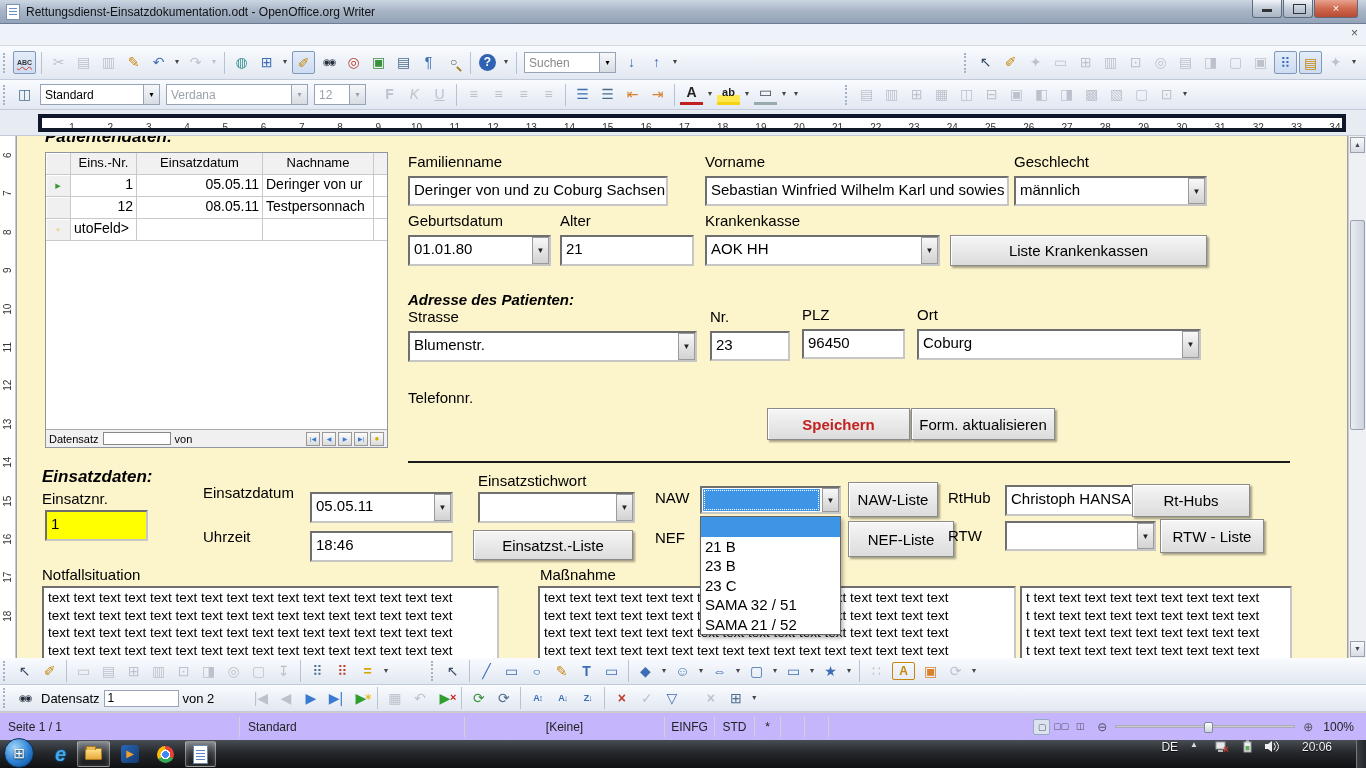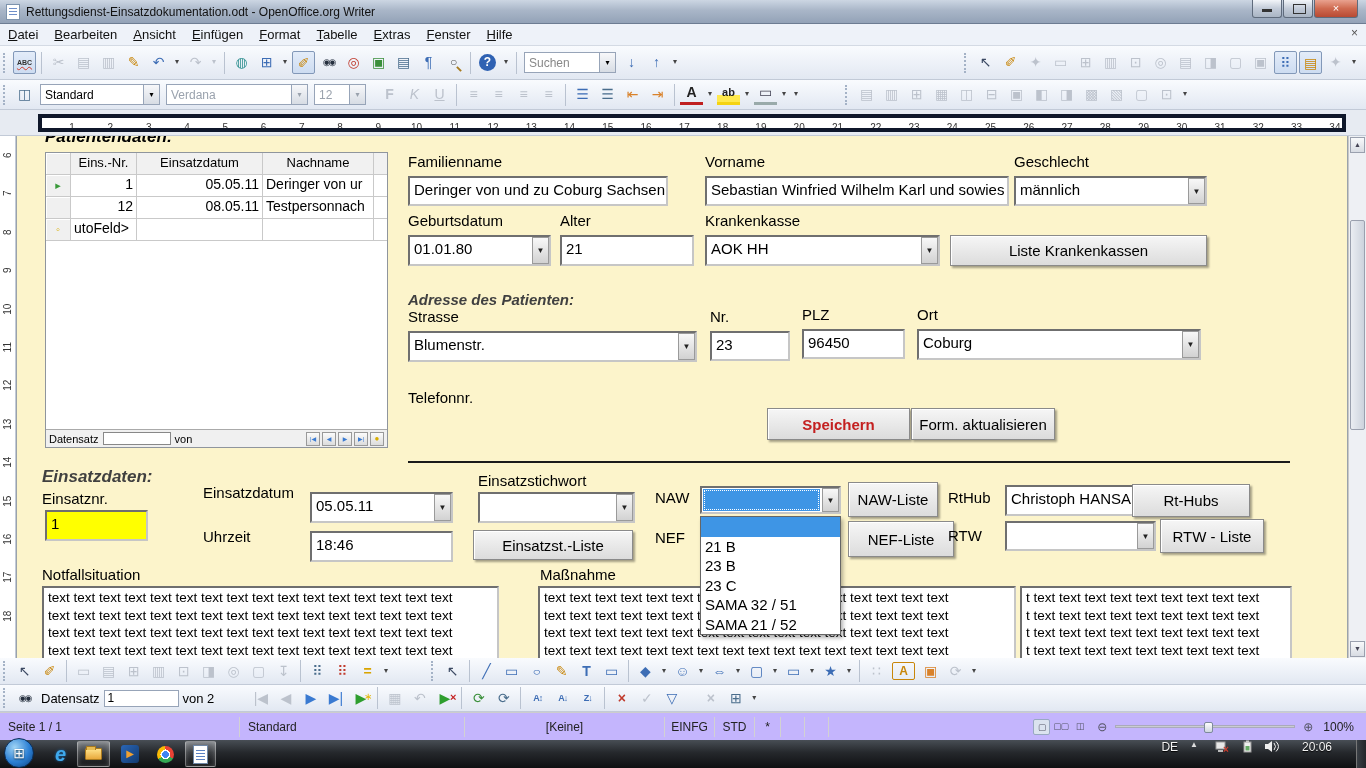--- a/index.html
+++ b/index.html
@@ -63,21 +63,21 @@
 .rn{display:inline-block;width:38.28px;text-align:center;font-size:10px;color:#333}
 #hruler .ticks{position:absolute;left:11px;top:0;right:0;bottom:0;background:repeating-linear-gradient(90deg,transparent 0 8.5px,#9aa2ad 8.5px 9.57px);background-size:9.57px 3px;background-repeat:repeat-x;background-position:0 12px}
 .indmark{position:absolute;left:40px;top:6px;width:0;height:0;border-left:5px solid transparent;border-right:5px solid transparent;border-top:6px solid #8a93a1}
 .indmark2{position:absolute;left:40px;top:14px;width:0;height:0;border-left:5px solid transparent;border-right:5px solid transparent;border-bottom:6px solid #8a93a1}
 
 #doc{left:0;top:136px;width:1366px;height:522px;overflow:hidden;background:#9aa2ab}
 #vruler{position:absolute;left:0;top:0;width:16px;height:522px;background:#fff;border-right:1px solid #c2cad7}
 .vn{height:38.4px;width:16px;line-height:38.4px;text-align:center;font-size:10px;color:#333;transform:rotate(-90deg)}
 #page{position:absolute;left:17px;top:0;width:1330px;height:522px;background:#fcf4cb}
 .dlab{position:absolute;font-size:15px;color:#000;white-space:nowrap}
-.dhead{position:absolute;font-size:15px;font-weight:bold;font-style:italic;color:#404040;white-space:nowrap}
+.dhead{position:absolute;font-size:15px;font-weight:bold;font-style:italic;color:#000000;white-space:nowrap}
 .field{position:absolute;background:#fff;border:2px solid;border-color:#6f6f6f #c6c6c6 #c6c6c6 #6f6f6f;font-size:15px;padding:3px 4px;white-space:nowrap;overflow:hidden;color:#000}
 .combo{padding-right:20px}
 .cbtn{position:absolute;right:0;top:0;bottom:0;width:17px;background:linear-gradient(#f8f8f8,#d2d2d2);border:1px solid #9a9a9a;font-size:8px;display:flex;align-items:center;justify-content:center;color:#222}
 .btn3d{position:absolute;background:linear-gradient(#f6f6f6,#dcdcdc);border:1px solid #8a8a8a;box-shadow:inset 1px 1px 0 #fff,1.5px 1.5px 2px rgba(0,0,0,.35);font-size:15px;display:flex;align-items:center;justify-content:center;color:#000;white-space:nowrap}
 .ta{position:absolute;background:#fff;border:2px solid;border-color:#6f6f6f #c6c6c6 #c6c6c6 #6f6f6f;font-size:13.5px;line-height:17.5px;padding:1px 4px;white-space:pre-line;overflow:hidden;color:#000}
 #divider{position:absolute;background:#1a1a1a;height:2px}
 
 #ptable{position:absolute;left:45px;top:16px;width:343px;height:296px;background:#fff;border:1px solid #8f959d}
 .trow{display:flex;height:22px}
 .tc{border-right:1px solid #c9c9c9;border-bottom:1px solid #c9c9c9;font-size:14px;padding:1px 3px;overflow:hidden;white-space:nowrap;color:#000}
@@ -141,23 +141,20 @@
   <span class="docicon"></span>
   <span id="title-text">Rettungsdienst-Einsatzdokumentation.odt - OpenOffice.org Writer</span>
   <span class="wbtns">
     <span class="wbtn min"></span>
     <span class="wbtn max"></span>
     <span class="wbtn close">×</span>
   </span>
 </div>
 
 <div class="abs" id="menubar">
-  <span>
-    
-  <span class="mitem">Datei</span><span class="mitem">Bearbeiten</span><span class="mitem">Ansicht</span><span class="mitem">Einfügen</span><span class="mitem">Format</span><span class="mitem">Tabelle</span><span class="mitem">Extras</span><span class="mitem">Fenster</span><span class="mitem">Hilfe</span></span>
   <span id="menu-close">×</span>
 </div>
 
 <div class="abs tbrow" id="tb1">
   <span class="grip"></span>
   <span class="tbgrp">
       <span class="tbi abc pressed">ABC</span>
     </span>
   <i class="tsep"></i>
   <span class="tbgrp">

